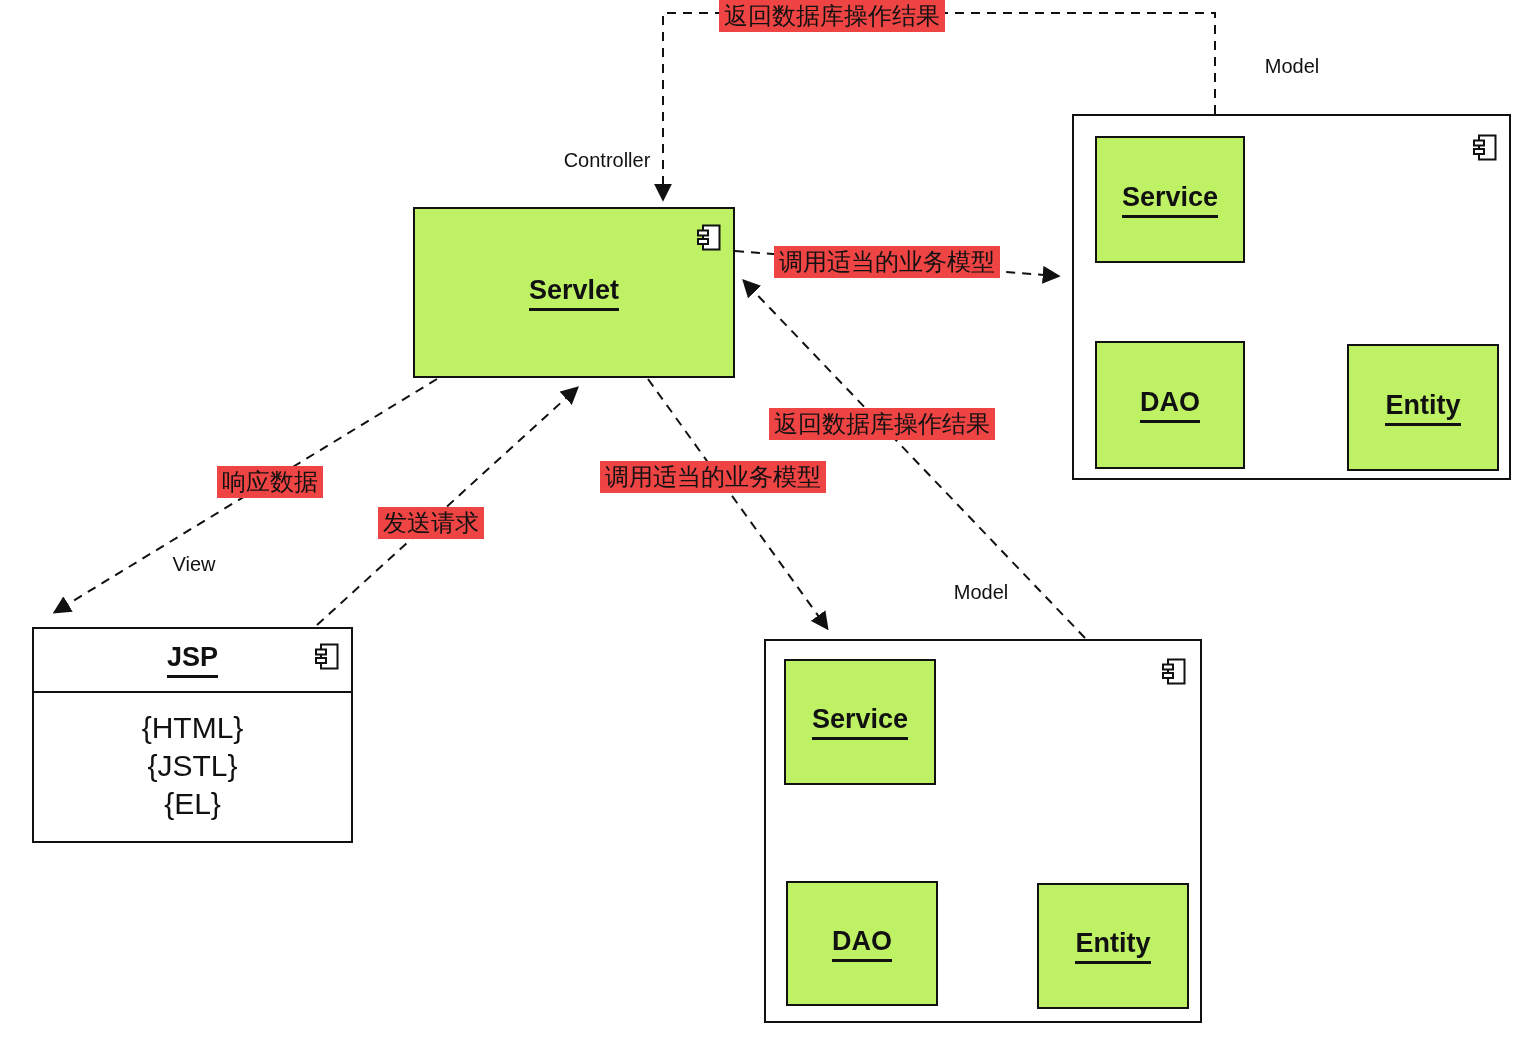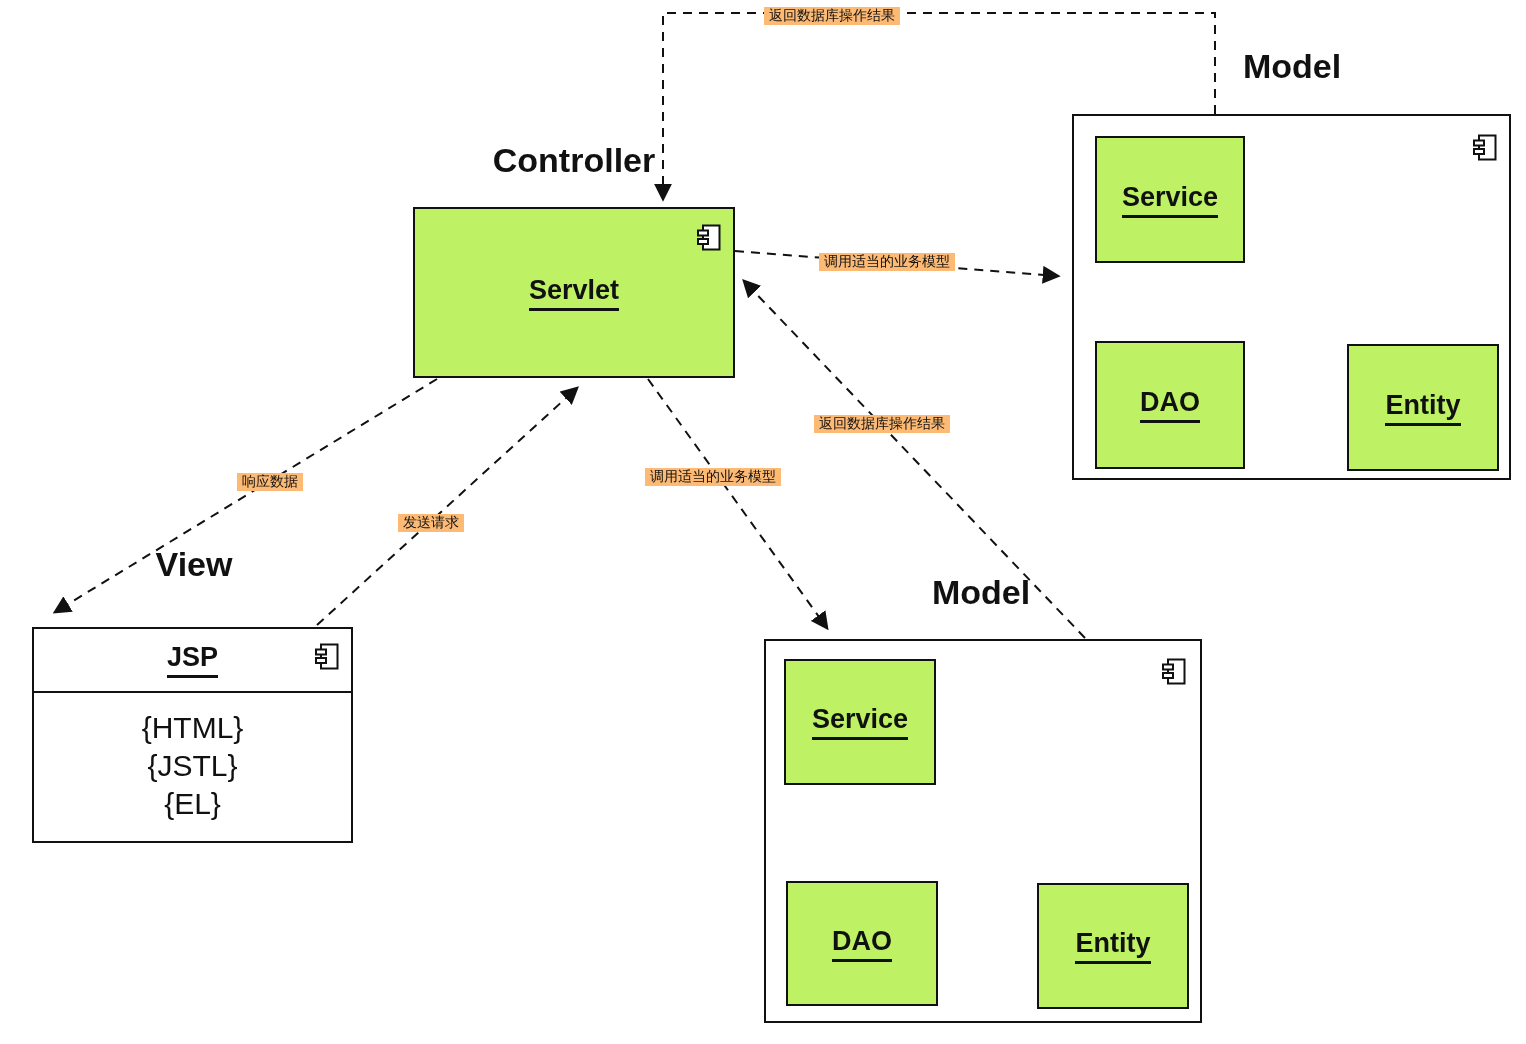--- a/index.html
+++ b/index.html
@@ -29,22 +29,22 @@
     stroke-dasharray: 9 7;
   }
   svg.edge-layer path.solid {
     fill: none;
     stroke: #111111;
     stroke-width: 2;
   }
   .diagram-title {
     position: absolute;
     transform: translate(-50%, -50%);
-    font-size: 34px;
-    font-weight: bold;
+    font-size: 20px;
+    font-weight: normal;
     white-space: nowrap;
   }
   .node {
     position: absolute;
     border: 2px solid #111111;
     background: #bef264;
     box-sizing: border-box;
     display: flex;
     align-items: center;
     justify-content: center;
@@ -94,22 +94,22 @@
     align-items: center;
   }
   .view-body .stereo-item {
     font-size: 30px;
     line-height: 38px;
     white-space: nowrap;
   }
   .edge-label {
     position: absolute;
     transform: translate(-50%, -50%);
-    background: #fdba74;
-    font-size: 14px;
+    background: #ef4444;
+    font-size: 24px;
     padding: 0 5px;
     white-space: nowrap;
   }
 </style>
 </head>
 <body>
 
 <div class="canvas">
 
   <svg class="edge-layer" viewBox="0 0 1526 1044">
@@ -143,21 +143,21 @@
       <path class="solid" d="M1243,403 L1336,403" marker-end="url(#arrow)"></path>
     </g>
     <g>
       <path class="solid" d="M858,783 L858,870" marker-end="url(#arrow)"></path>
     </g>
     <g>
       <path class="solid" d="M936,942 L1026,942" marker-end="url(#arrow)"></path>
     </g>
   </svg>
 
-  <div class="diagram-title" style="left:574px; top:160px;text-align:center;">Controller</div>
+  <div class="diagram-title" style="left:607px; top:160px;text-align:center;">Controller</div>
   <div class="diagram-title" style="left:1292px; top:66px;">Model</div>
   <div class="diagram-title" style="left:194px; top:564px;">View</div>
   <div class="diagram-title" style="left:981px; top:592px;">Model</div>
 
   <div class="node" style="left:413px; top:207px; width:322px; height:171px;">
     <svg class="comp-icon" viewBox="0 0 24 27">
       <rect x="6" y="1.5" width="16.5" height="24" fill="#ffffff" stroke="#111111" stroke-width="2"></rect>
       <rect x="1" y="6.5" width="10" height="5" fill="#ffffff" stroke="#111111" stroke-width="2"></rect>
       <rect x="1" y="15" width="10" height="5" fill="#ffffff" stroke="#111111" stroke-width="2"></rect>
     </svg>

